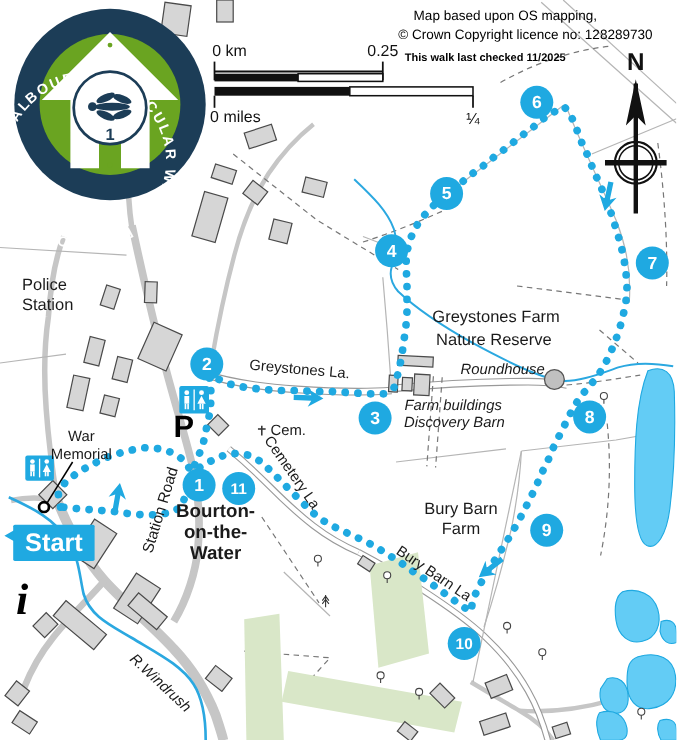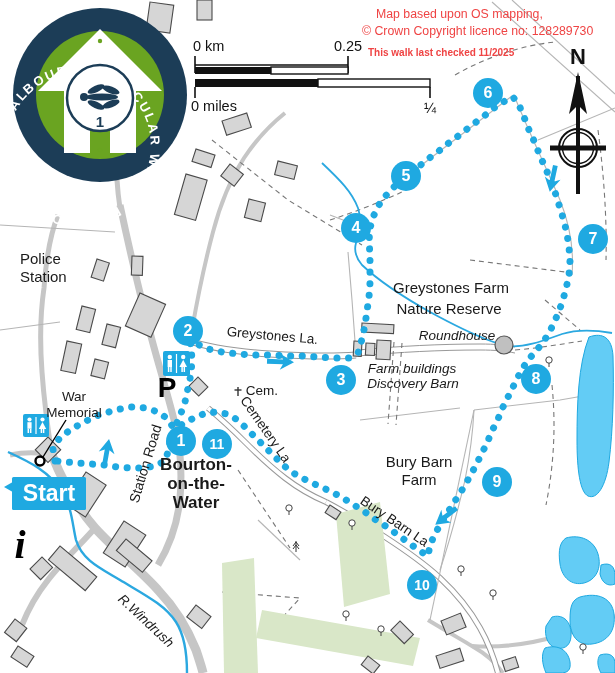--- a/index.html
+++ b/index.html
@@ -4,21 +4,21 @@
 <style>
   html,body{margin:0;padding:0;background:#fff;}
   .stage{position:relative;width:615px;height:673px;background:#fff;overflow:hidden;
          font-family:"Liberation Sans",sans-serif;}
   svg text{font-family:"Liberation Sans",sans-serif;}
   .lbl{fill:#1a1a1a;}
   .lbl-bold{fill:#1a1a1a;font-weight:bold;}
   .lbl-italic{fill:#1a1a1a;font-style:italic;}
   .lbl-heavy{fill:#000;font-weight:bold;}
   .lbl-info{fill:#000;font-weight:bold;font-style:italic;font-family:"Liberation Serif",serif;}
-  .credit{position:absolute;top:6px;left:362px;width:250px;color:#ef4444;font-size:12.3px;line-height:1.35;}
+  .credit{position:absolute;top:6px;left:362px;width:250px;color:#000000;font-size:12.3px;line-height:1.35;}
   .credit .l1{padding-left:14px;}
   .credit .checked{margin-top:7px;font-size:10px;font-weight:bold;padding-left:6px;}
   .wp-text{fill:#fff;font-weight:bold;}
   .tree{stroke:#444;fill:#fff;stroke-width:1;}
 </style>
 </head>
 <body>
 
 <div class="stage">
 

